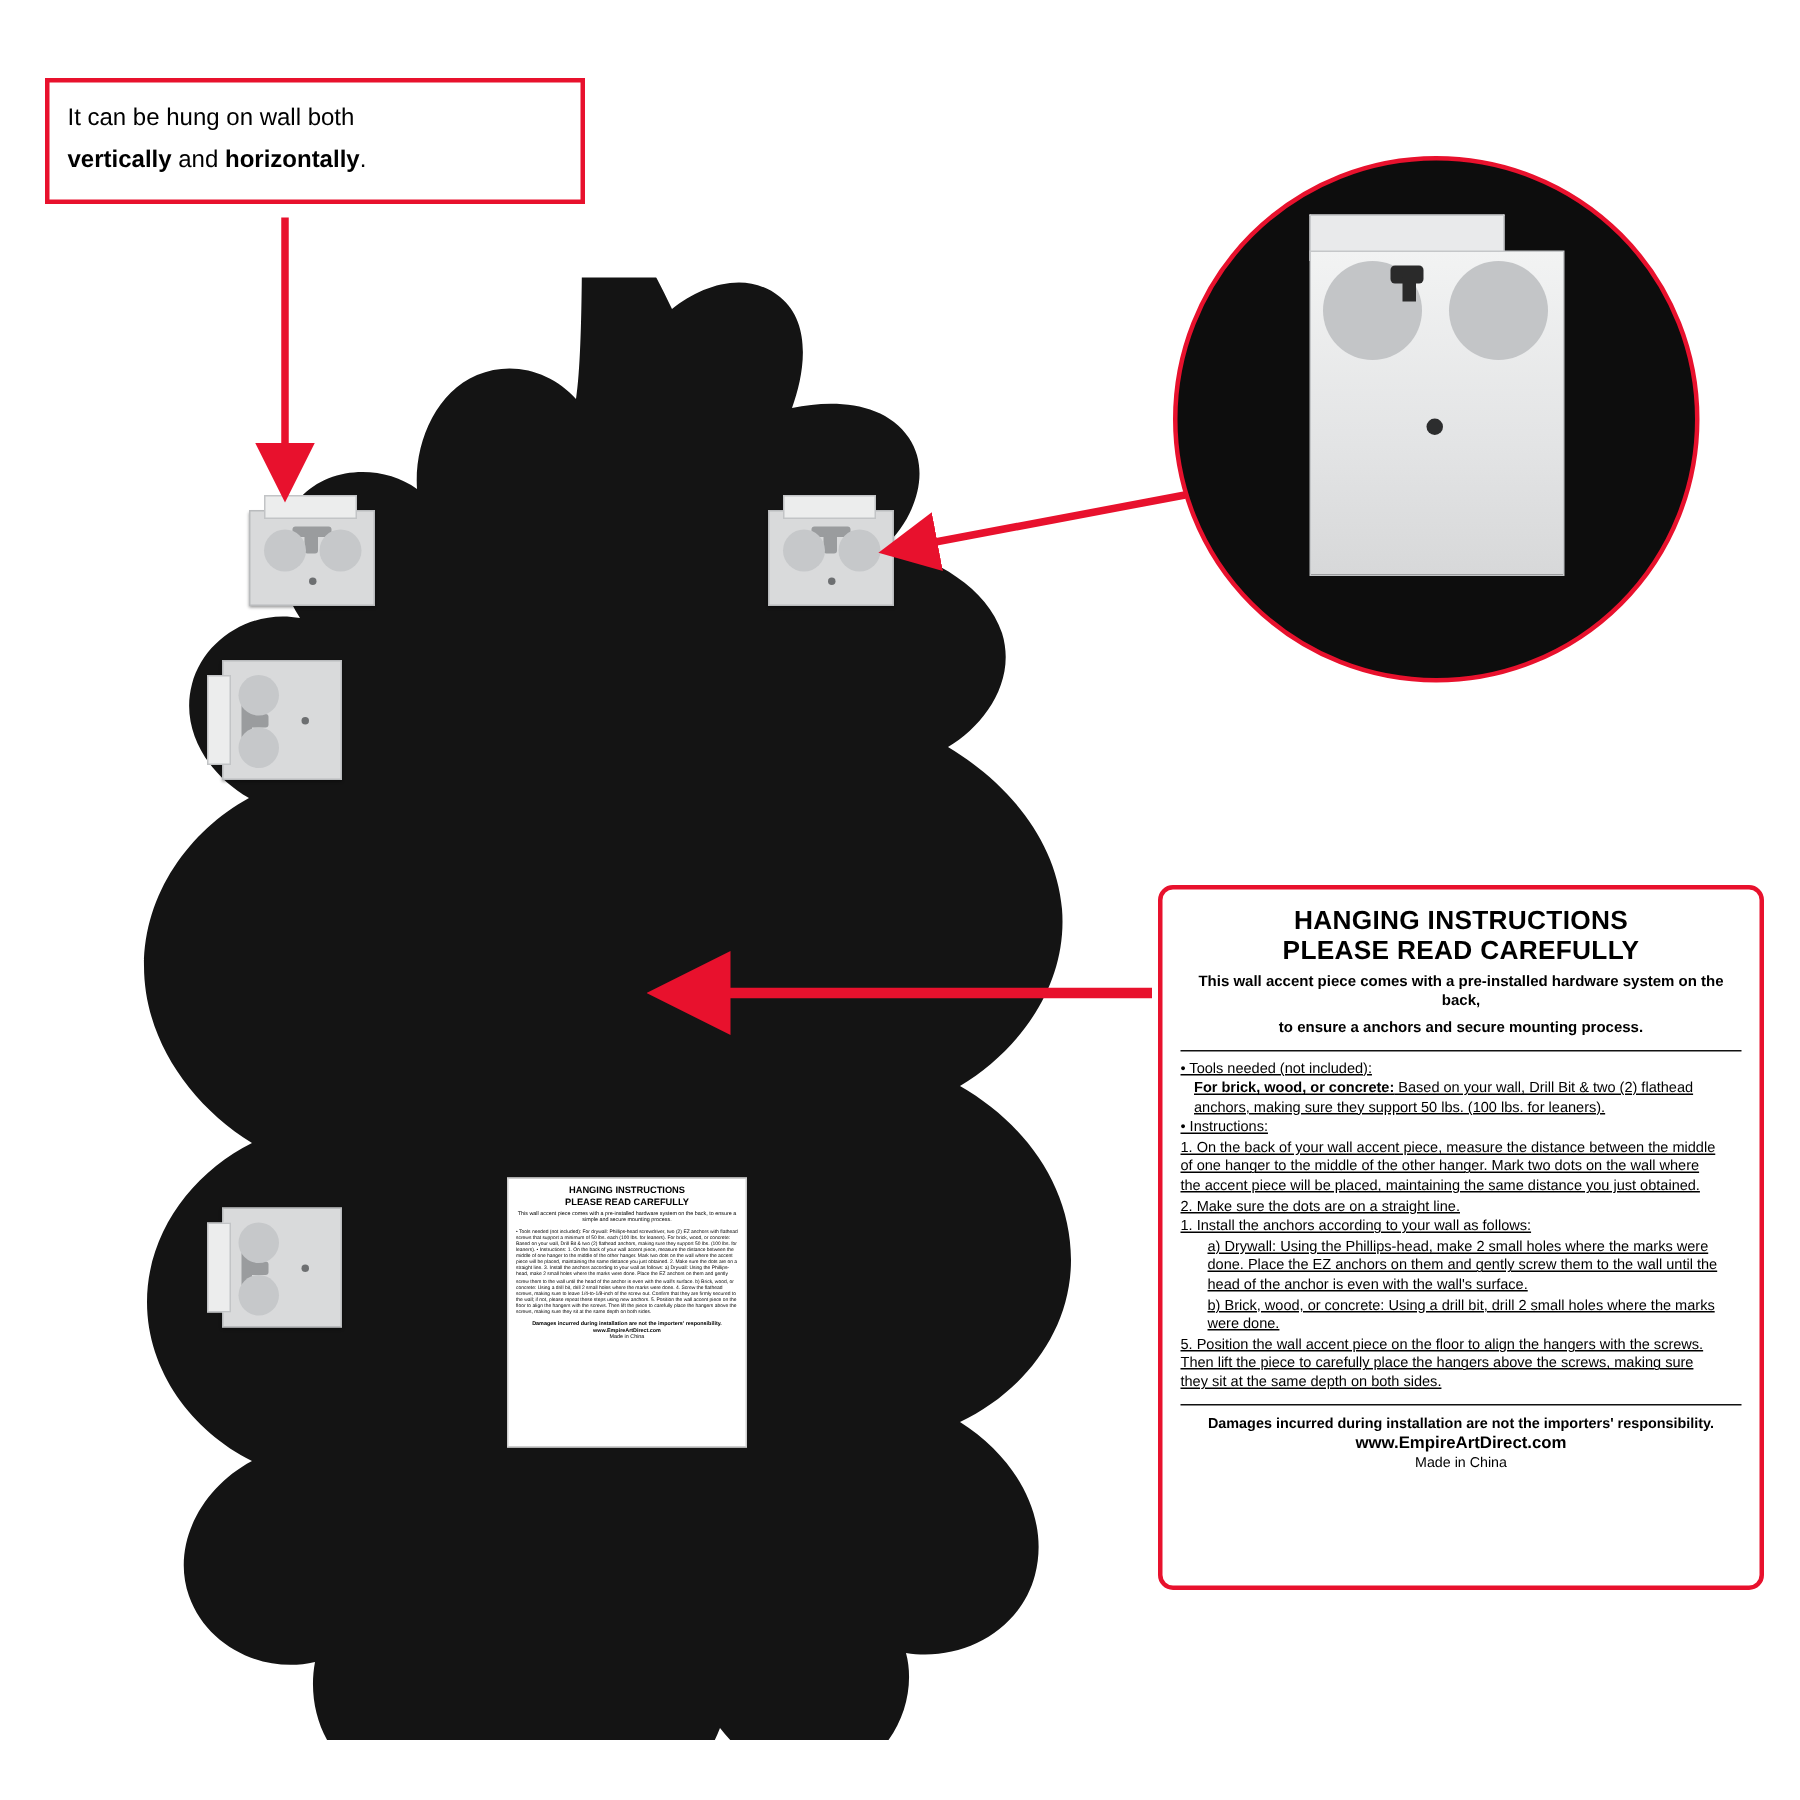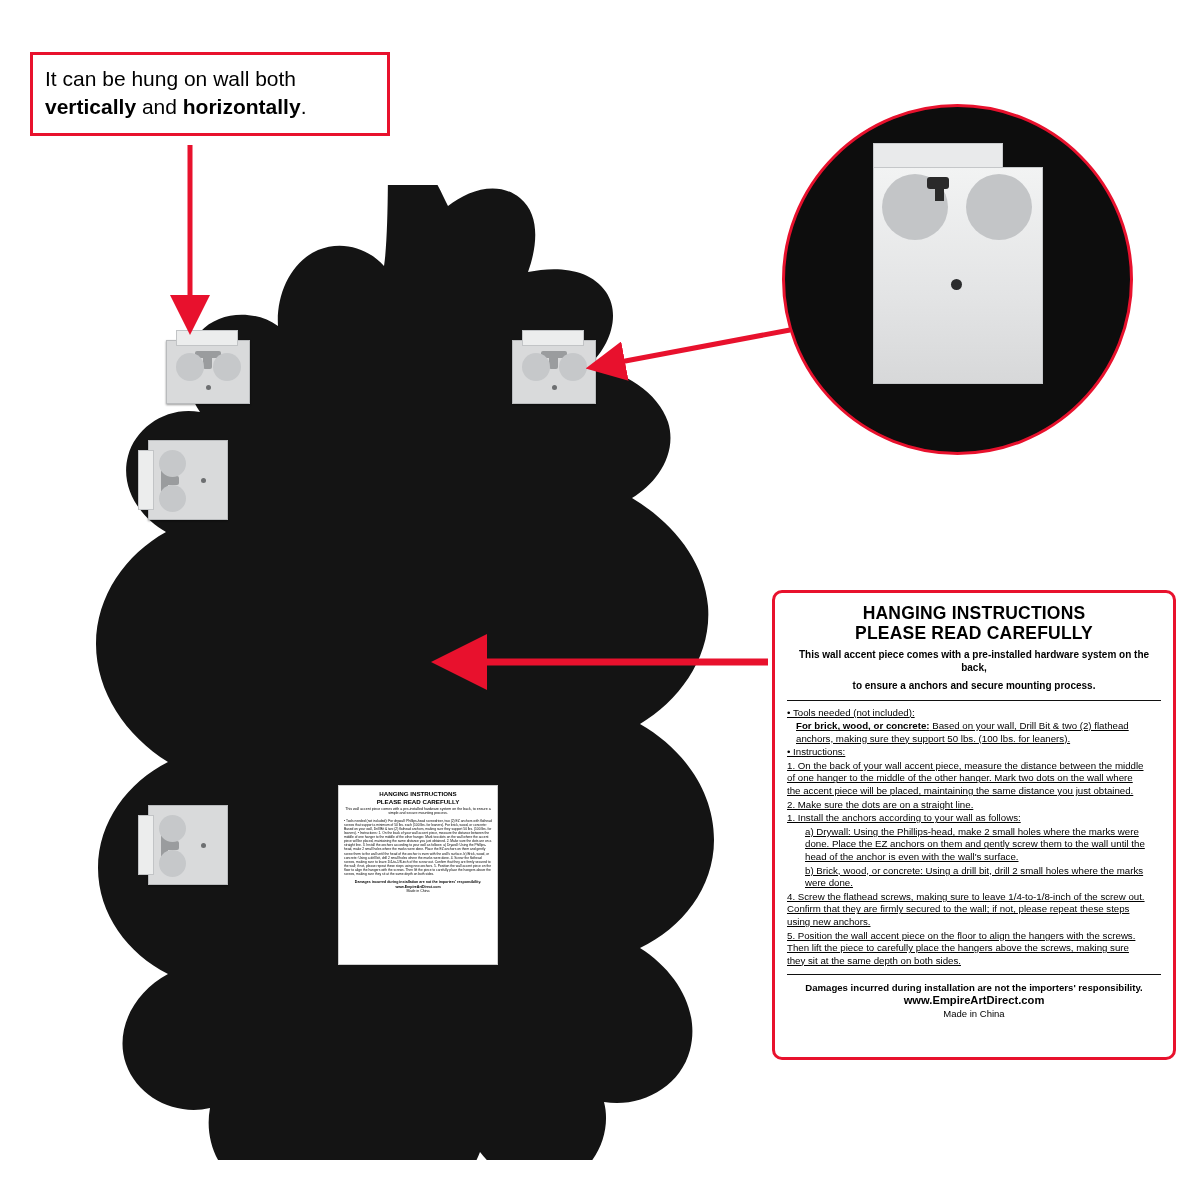--- a/index.html
+++ b/index.html
@@ -21,21 +21,21 @@
     position: absolute;
     left: 30px;
     top: 52px;
     width: 360px;
     border: 3px solid #e8112d;
     background: #fff;
     padding: 10px 12px 12px 12px;
     box-sizing: border-box;
   }
   .callout-top .line {
-    font-size: 21px;
+    font-size: 16px;
     line-height: 28px;
     white-space: nowrap;
   }
   .callout-top .bold { font-weight: bold; }
 
   
   .arrow-layer {
     position: absolute;
     left: 0; top: 0;
     width: 1200px; height: 1200px;
@@ -346,21 +346,20 @@
   <div class="hr"></div>
   <div class="body">
     <p>• Tools needed (not included):</p>
     <p class="ind1"><b>For brick, wood, or concrete:</b><span> Based on your wall, Drill Bit &amp; two (2) flathead anchors, making sure they support 50 lbs. (100 lbs. for leaners).</span></p>
     <p>• Instructions:</p>
     <p>1. On the back of your wall accent piece, measure the distance between the middle of one hanger to the middle of the other hanger. Mark two dots on the wall where the accent piece will be placed, maintaining the same distance you just obtained.</p>
     <p>2. Make sure the dots are on a straight line.</p>
     <p>1. Install the anchors according to your wall as follows:</p>
     <p class="ind2">a) Drywall:  Using the Phillips-head, make 2 small holes where the marks were done. Place the EZ anchors on them and gently screw them to the wall until the head of the anchor is even with the wall's surface.</p>
     <p class="ind2">b) Brick, wood, or concrete: Using a drill bit, drill 2 small holes where the marks were done.</p>
-    <p>4. Screw the flathead screws, making sure to leave 1/4-to-1/8-inch of the screw out. Confirm that they are firmly secured to the wall; if not, please repeat these steps using new anchors.</p>
     <p>5. Position the wall accent piece on the floor to align the hangers with the screws. Then lift the piece to carefully place the hangers above the screws, making sure they sit at the same depth on both sides.</p>
   </div>
   <div class="hr"></div>
   <div class="foot">
     <div>Damages incurred during installation are not the importers' responsibility.</div>
     <div class="site">www.EmpireArtDirect.com</div>
     <div class="made">Made in China</div>
   </div>
 </div>
 

